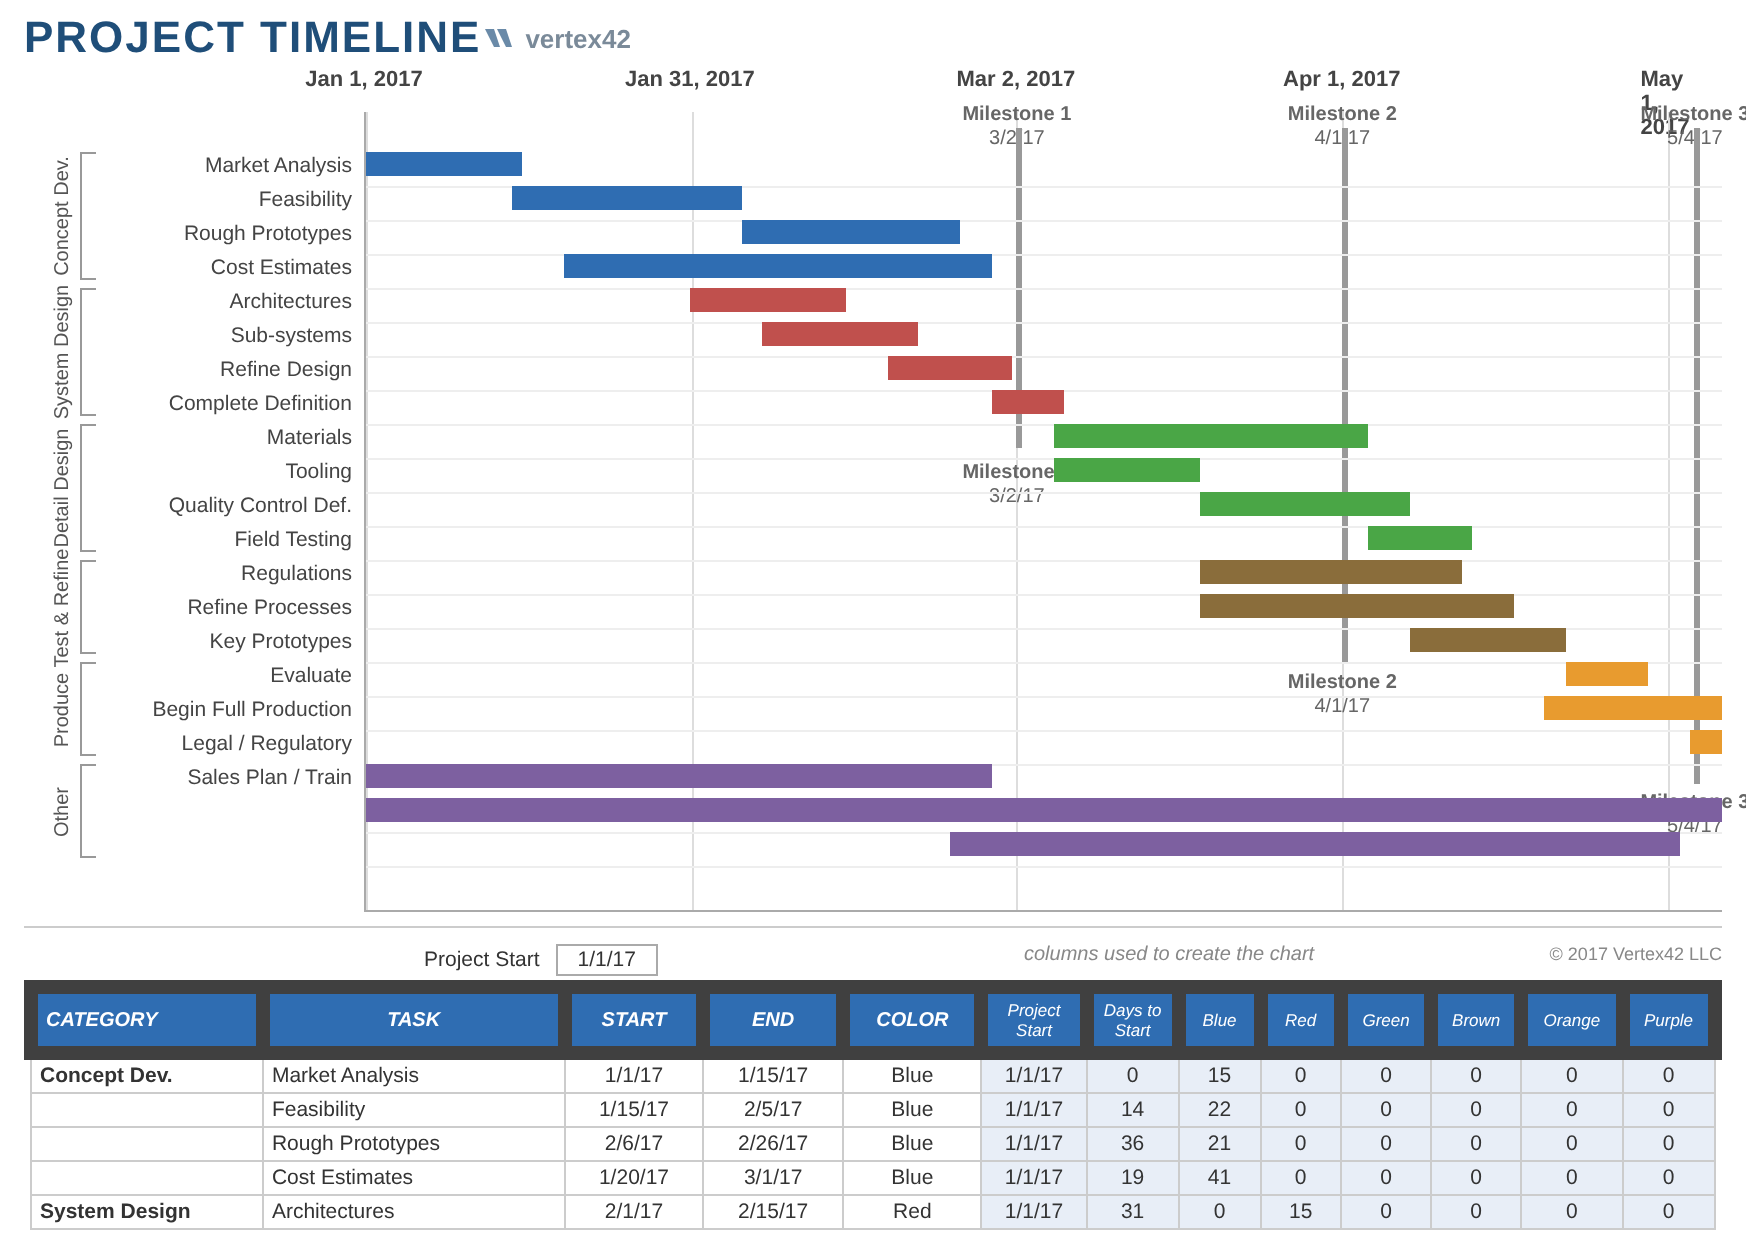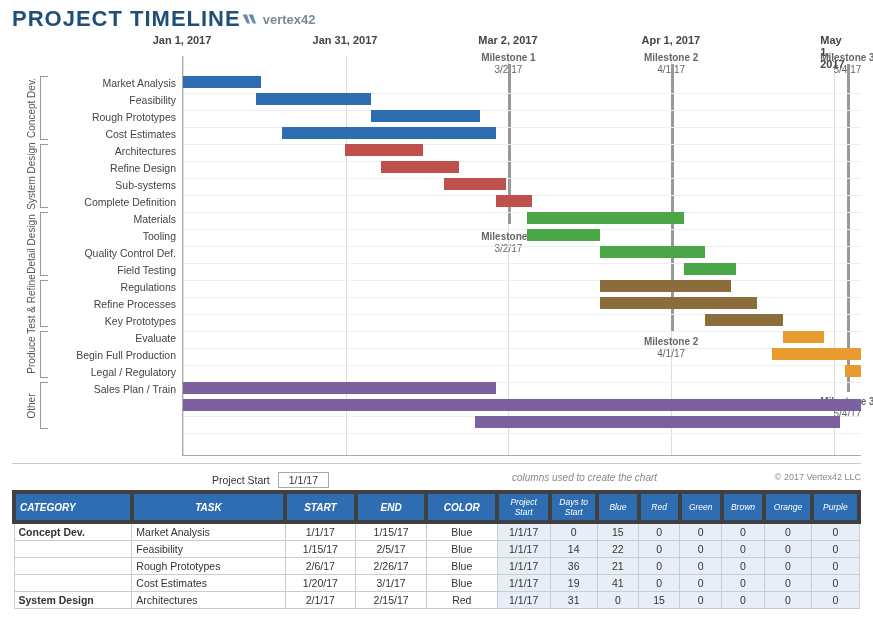--- a/index.html
+++ b/index.html
@@ -181,21 +181,21 @@
     width: 100%;
     border-collapse: collapse;
     font-size: 10.5px;
   }
   th {
     background: #2f6db2;
     color: #fff;
     font-weight: bold;
     font-style: italic;
     padding: 3px 4px;
-    border: 4px solid #404040;
+    border: 7px solid #404040;
     font-size: 10px;
   }
   th.sm { font-size: 8.5px; font-weight: normal; }
   td {
     border: 1px solid #ccc;
     padding: 2px 4px;
     text-align: center;
   }
   td.l { text-align: left; }
   td.cat { font-weight: bold; }
@@ -238,22 +238,22 @@
         <div class="cat-bracket" style="top:326px;height:47px"></div>
         <span class="cat-label" style="top:350px">Other</span>
       </div>
       <div class="task-col">
         <div style="height:18px"></div>
         <div class="row">Market Analysis</div>
         <div class="row">Feasibility</div>
         <div class="row">Rough Prototypes</div>
         <div class="row">Cost Estimates</div>
         <div class="row">Architectures</div>
+        <div class="row">Sub-systems</div>
         <div class="row">Refine Design</div>
-        <div class="row">Sub-systems</div>
         <div class="row">Complete Definition</div>
         <div class="row">Materials</div>
         <div class="row">Tooling</div>
         <div class="row">Quality Control Def.</div>
         <div class="row">Field Testing</div>
         <div class="row">Regulations</div>
         <div class="row">Refine Processes</div>
         <div class="row">Key Prototypes</div>
         <div class="row">Evaluate</div>
         <div class="row">Begin Full Production</div>

